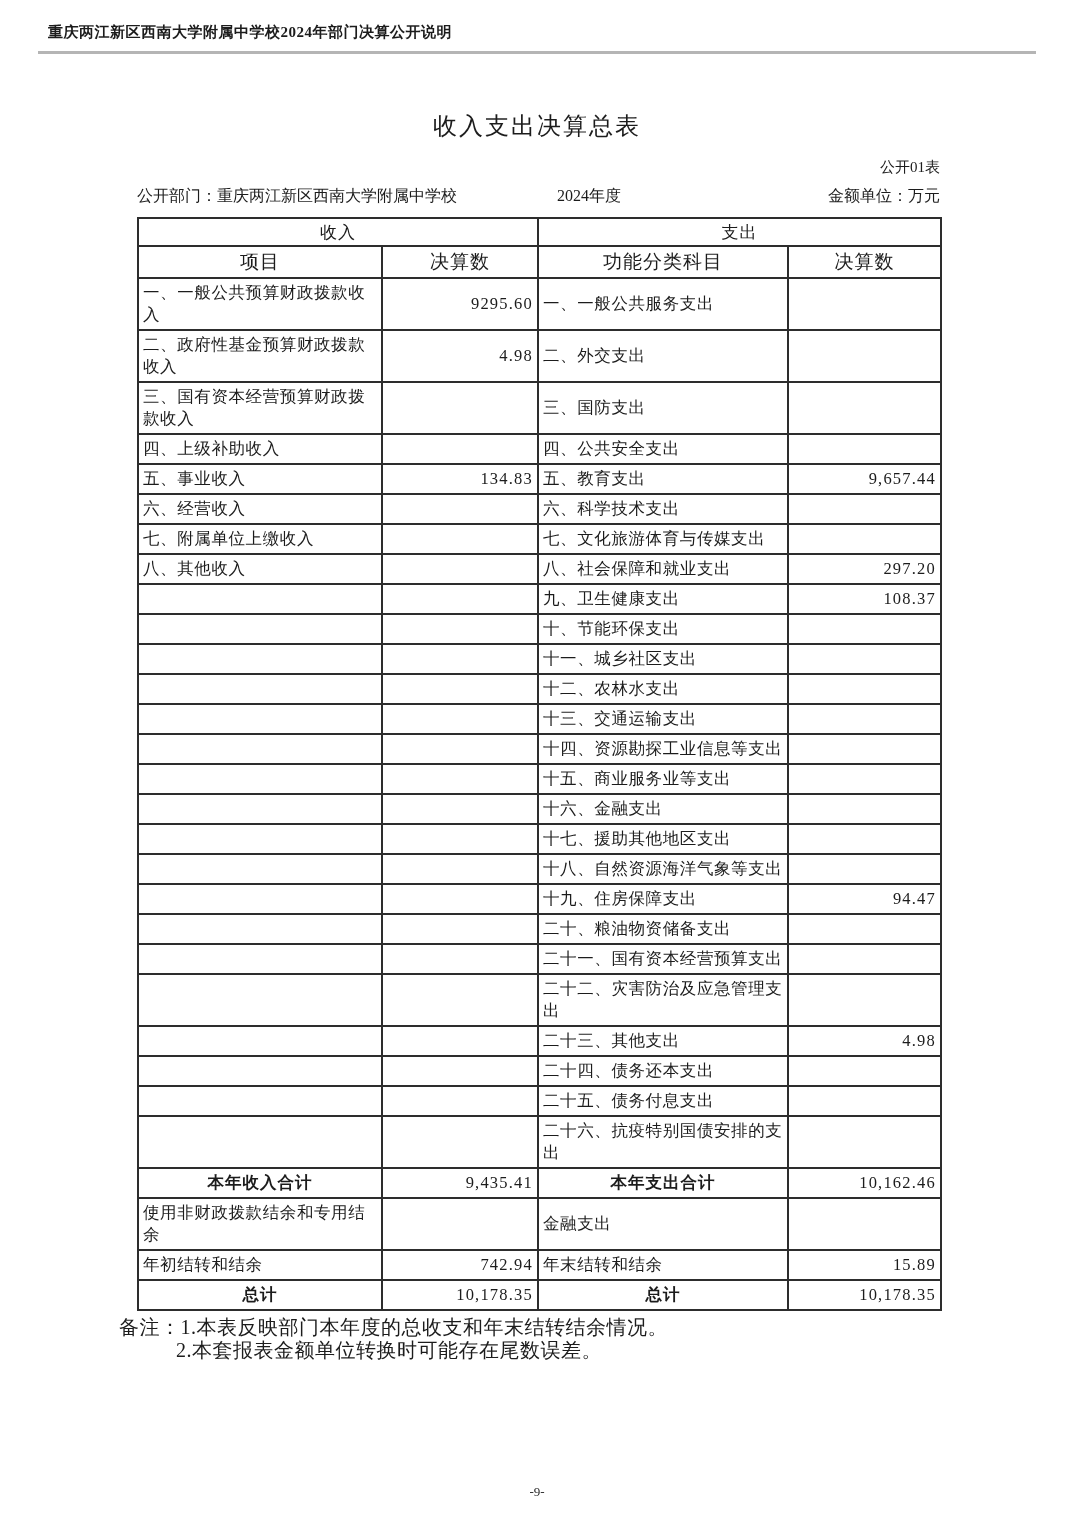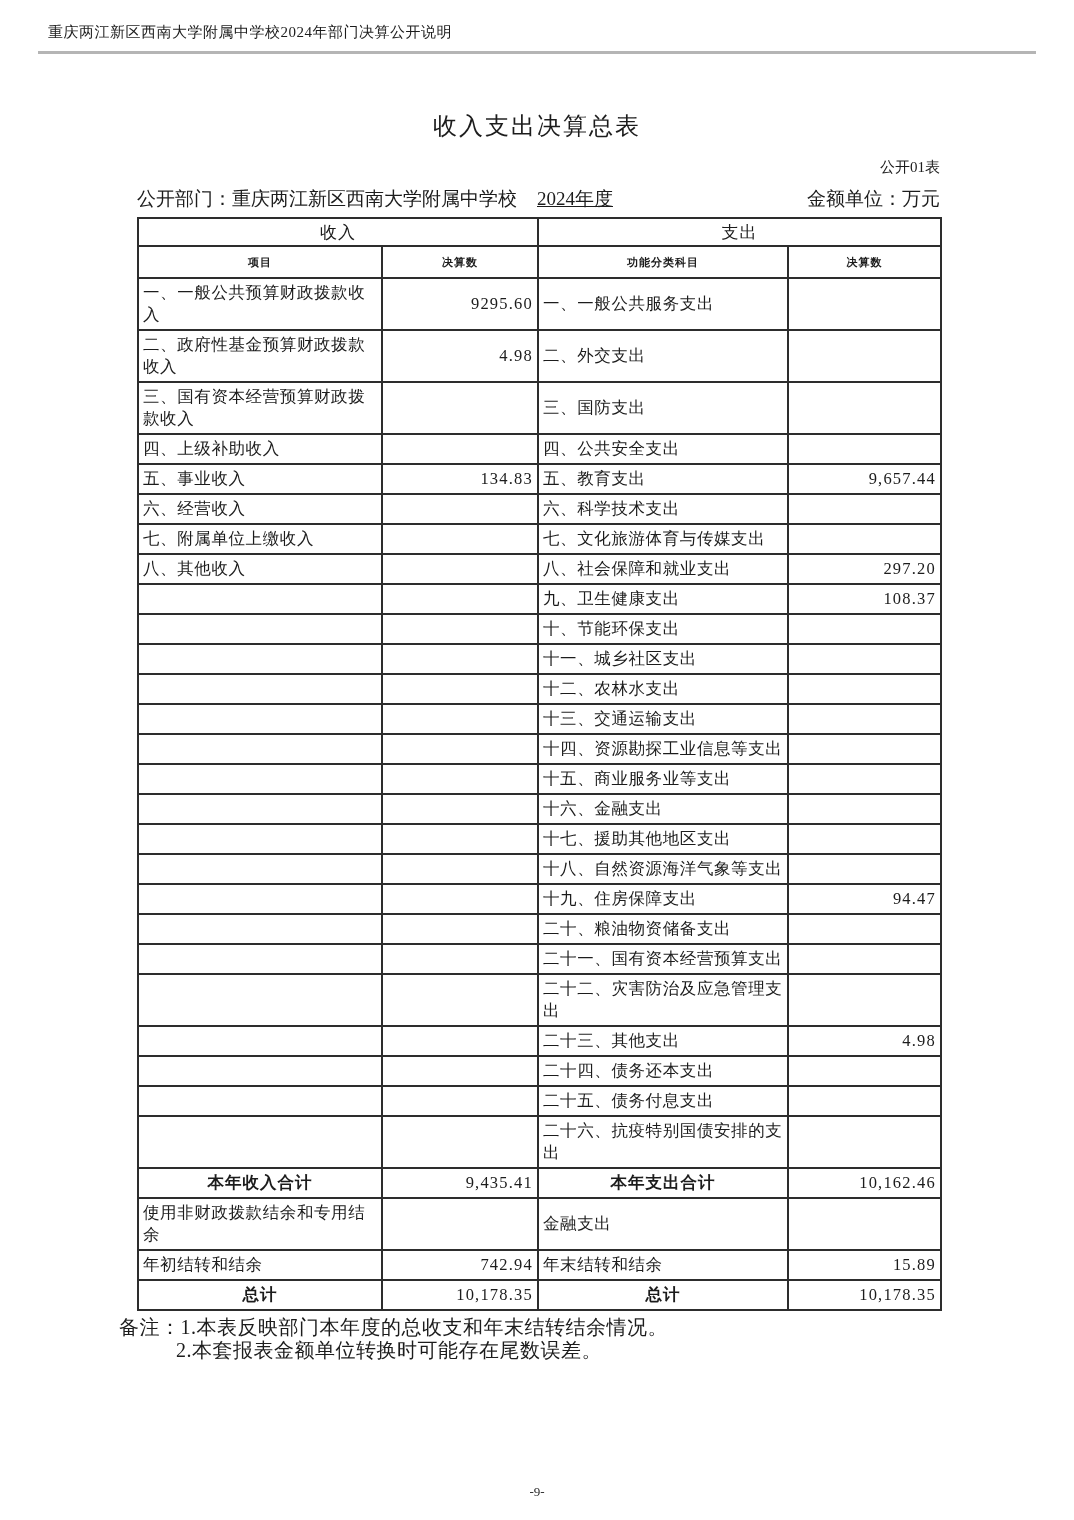--- a/index.html
+++ b/index.html
@@ -7,21 +7,21 @@
     width: 1074px; height: 1520px;
     background: #ffffff;
     color: #1c1c1c;
     font-family: "Liberation Serif", "DejaVu Serif", serif;
     position: relative;
     overflow: hidden;
   }
   .top-header {
     margin: 23px 38px 9px 48px;
     font-size: 15px;
-    font-weight: normal;
+    font-weight: bold;
     letter-spacing: 0.5px;
   }
   .rule {
     margin: 0 38px;
     height: 3px;
     background: #b5b5b5;
   }
   .doc-title {
     margin: 56px 0 0 0;
     text-align: center;
@@ -32,40 +32,40 @@
   .table-no {
     width: 803px;
     margin: 16px 0 0 137px;
     text-align: right;
     font-size: 15px;
   }
   .meta {
     position: relative;
     width: 803px;
     margin: 9px 0 9px 137px;
-    font-size: 19px;
+    font-size: 16px;
     height: 22px;
   }
   .meta .dept { position: absolute; left: 0; top: 0; }
-  .meta .year { position: absolute; left: 400px; top: 0; text-decoration: underline; }
+  .meta .year { position: absolute; left: 420px; top: 0; }
   .meta .unit { position: absolute; right: 0; top: 0; }
 
   table.fin {
     border-collapse: collapse;
     table-layout: fixed;
     width: 803px;
     margin-left: 137px;
   }
   table.fin th, table.fin td {
     border: 2px solid #2d2d2d;
     overflow: hidden;
   }
   thead th { font-weight: normal; padding: 0; }
   thead tr.group th { height: 26px; font-size: 17px; letter-spacing: 1px; }
-  thead tr.cols th { height: 30px; font-size: 11px; letter-spacing: 1px; font-weight: bold; }
+  thead tr.cols th { height: 30px; font-size: 19px; letter-spacing: 1px; }
   table.fin td {
     font-size: 16.5px;
     line-height: 22px;
     padding: 3px 4px;
     vertical-align: middle;
     word-break: break-all;
   }
   td.item { text-align: left; letter-spacing: 0.6px; padding-left: 2px; }
   td.num  { text-align: right; letter-spacing: 1.2px; font-size: 16px; padding-right: 5px; }
   td.item.sum { text-align: center; font-weight: bold; letter-spacing: 1px; }

